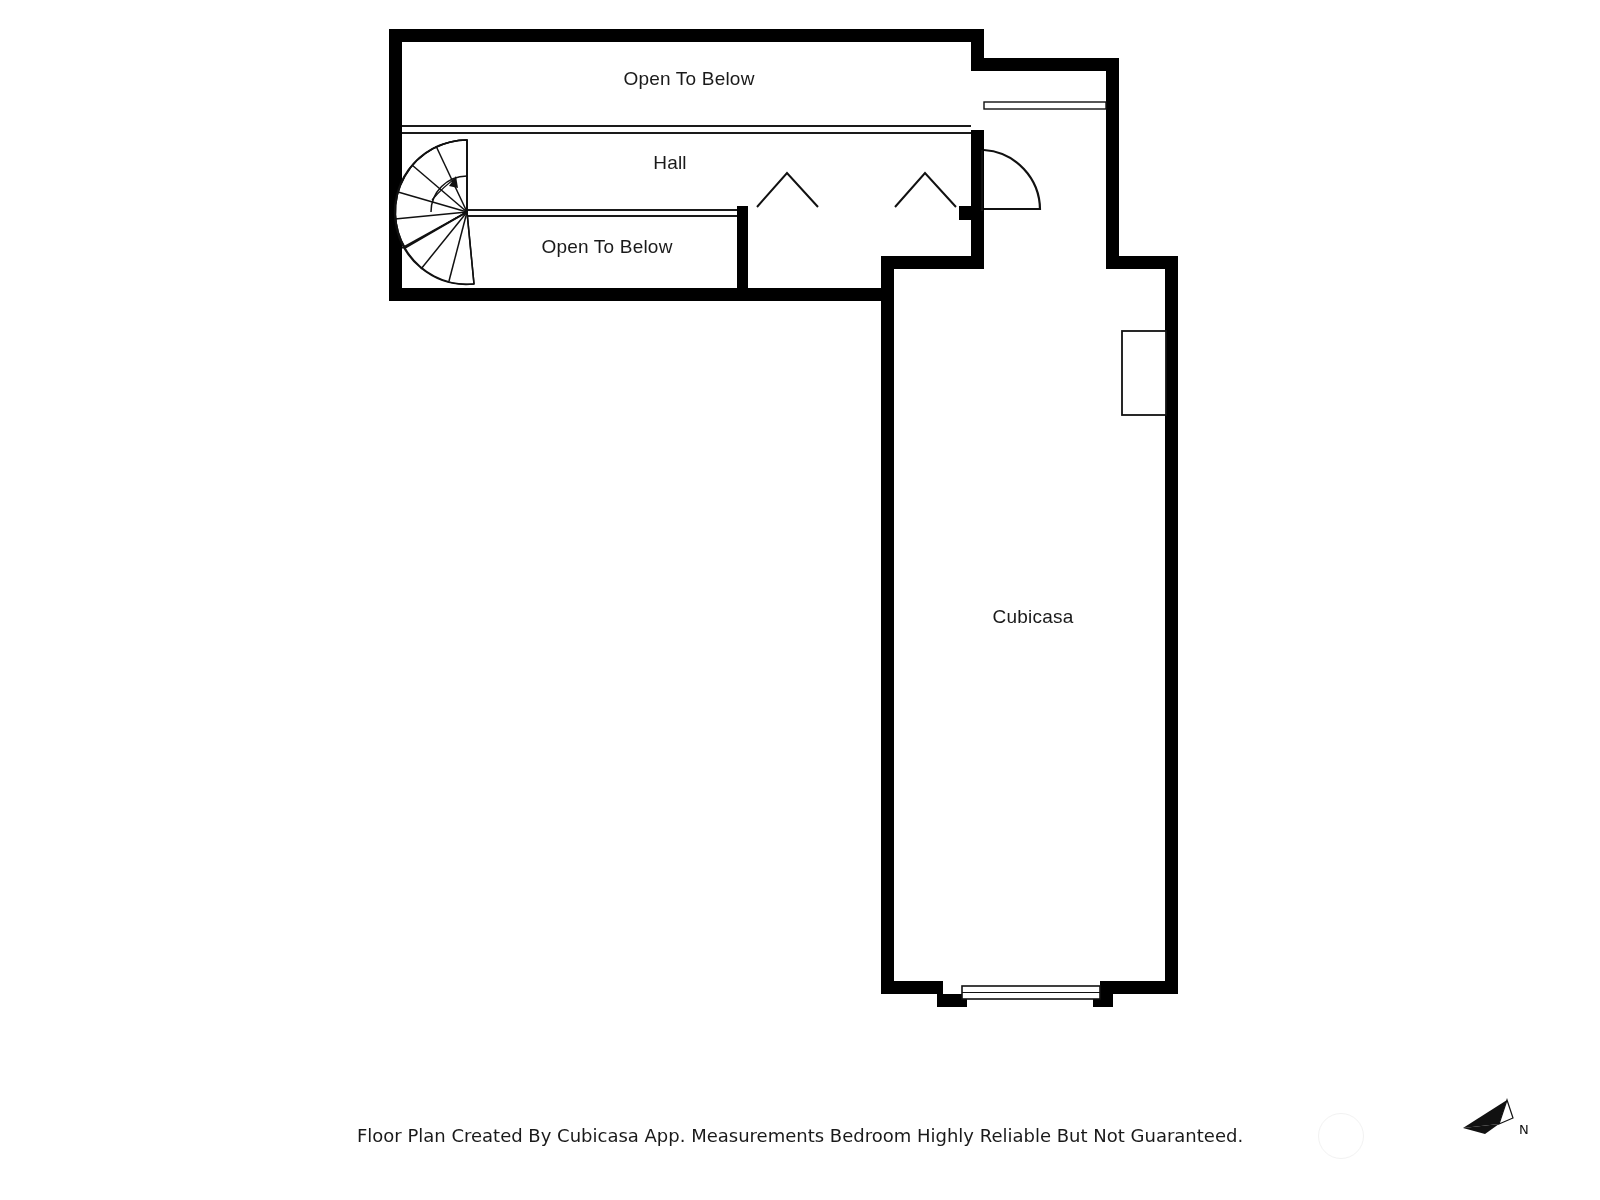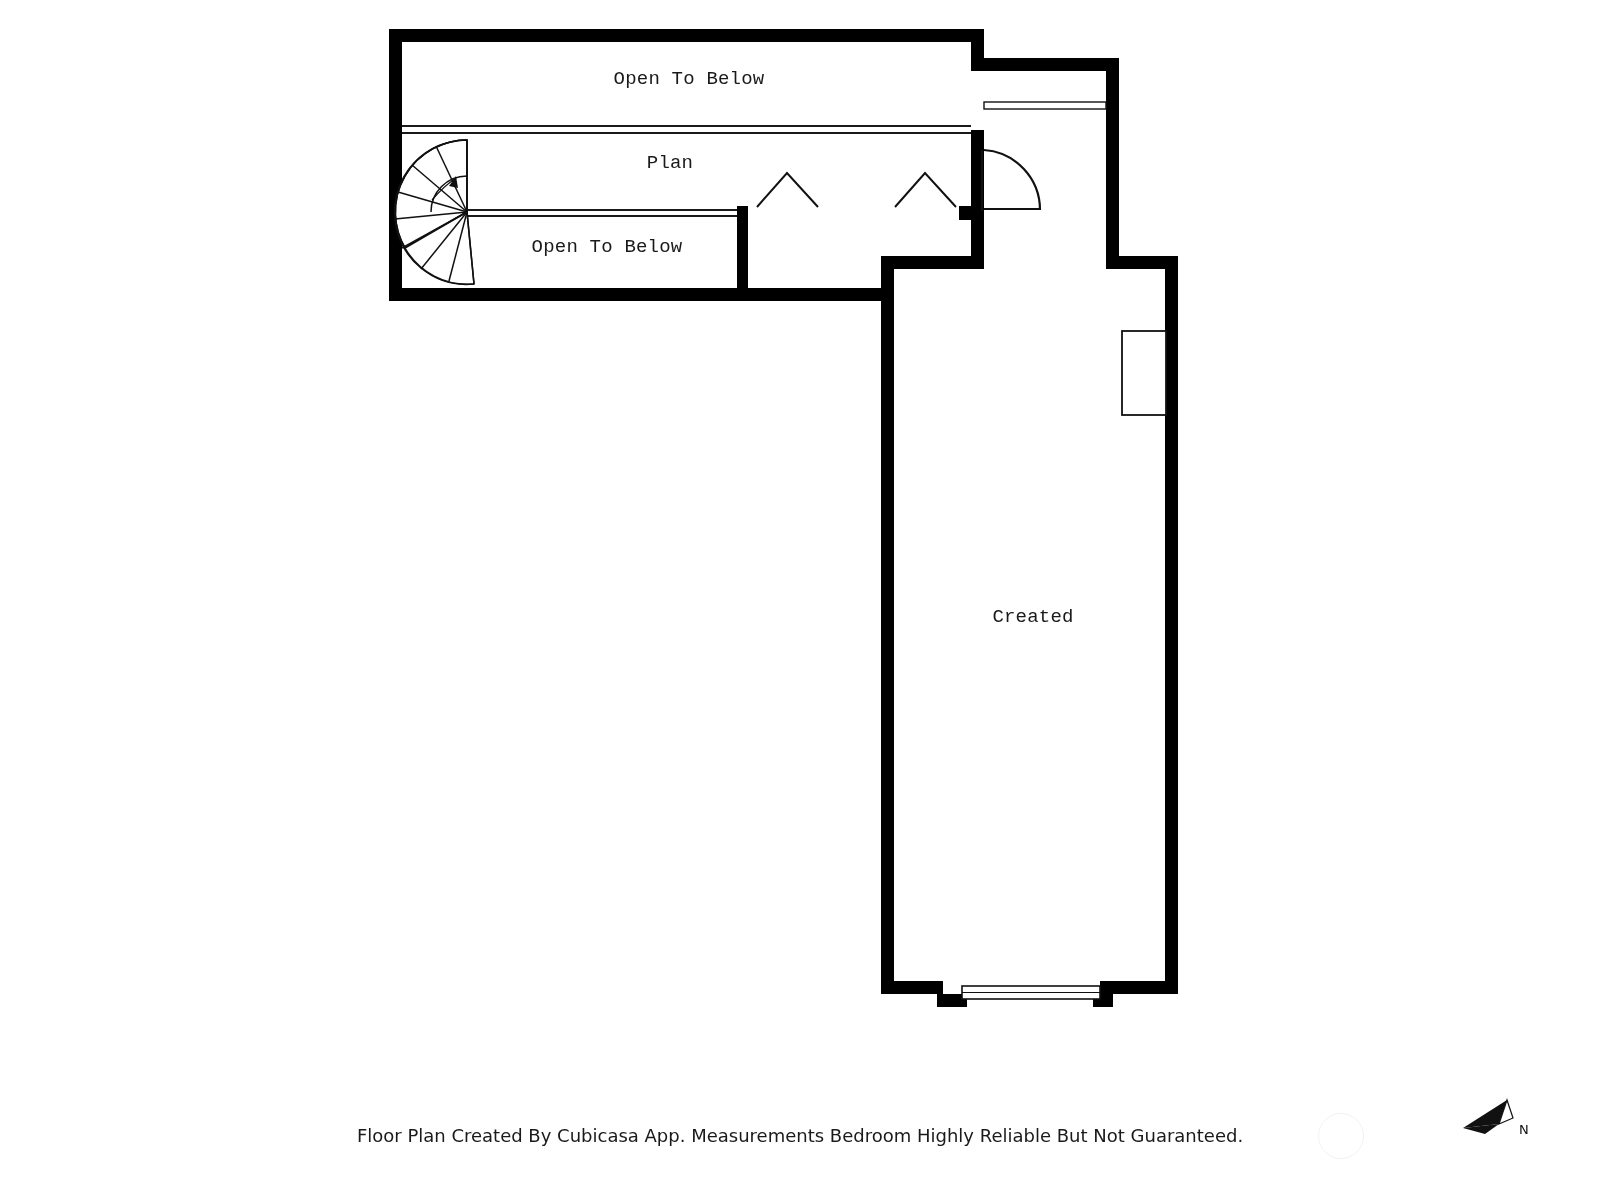--- a/index.html
+++ b/index.html
@@ -20,21 +20,21 @@
     left: 0;
     top: 0;
     width: 1600px;
     height: 1200px;
     display: block;
   }
   .room-label {
     position: absolute;
     color: #1a1a1a;
     font-size: 19px;
-    font-family: Liberation Mono, monospace;
+    font-family: Liberation Sans, sans-serif;
     white-space: nowrap;
     transform: translate(-50%, -50%);
     letter-spacing: 0.2px;
   }
   #footer-note {
     position: absolute;
     left: 50%;
     top: 1135px;
     transform: translate(-50%, -50%);
     font-size: 18px;
@@ -165,23 +165,23 @@
       <path d="M 395 219 A 72 72 0 0 0 474 284"></path>
 
       <path d="M 467 176 A 36 36 0 0 0 431 212"></path>
 
       <path d="M 449 186 L 456 176 L 458 188 Z" fill="#111111" stroke="none"></path>
       <path d="M 432 200 Q 444 186 456 178" stroke="#111111" stroke-width="1.2" fill="none"></path>
     </g>
   </svg>
 
   <div class="room-label" style="left:689px; top:79px;">Open To Below</div>
-  <div class="room-label" style="left:670px; top:163px;">Plan</div>
+  <div class="room-label" style="left:670px; top:163px;">Hall</div>
   <div class="room-label" style="left:607px; top:247px;">Open To Below</div>
-  <div class="room-label" style="left:1033px; top:617px;">Created</div>
+  <div class="room-label" style="left:1033px; top:617px;">Cubicasa</div>
 
   <div id="footer-note">Floor Plan Created By Cubicasa App. Measurements Bedroom Highly Reliable But Not Guaranteed.</div>
 
   <div id="watermark-circle"></div>
 
   <svg id="compass" viewBox="0 0 110 80">
     <path d="M 8 38 L 52 10 L 44 34 Z" fill="#111111"></path>
     <path d="M 8 38 L 44 34 L 30 44 Z" fill="#111111"></path>
     <path d="M 52 10 L 44 34 L 58 28 Z" fill="#ffffff" stroke="#111111" stroke-width="1.2"></path>
   </svg>

